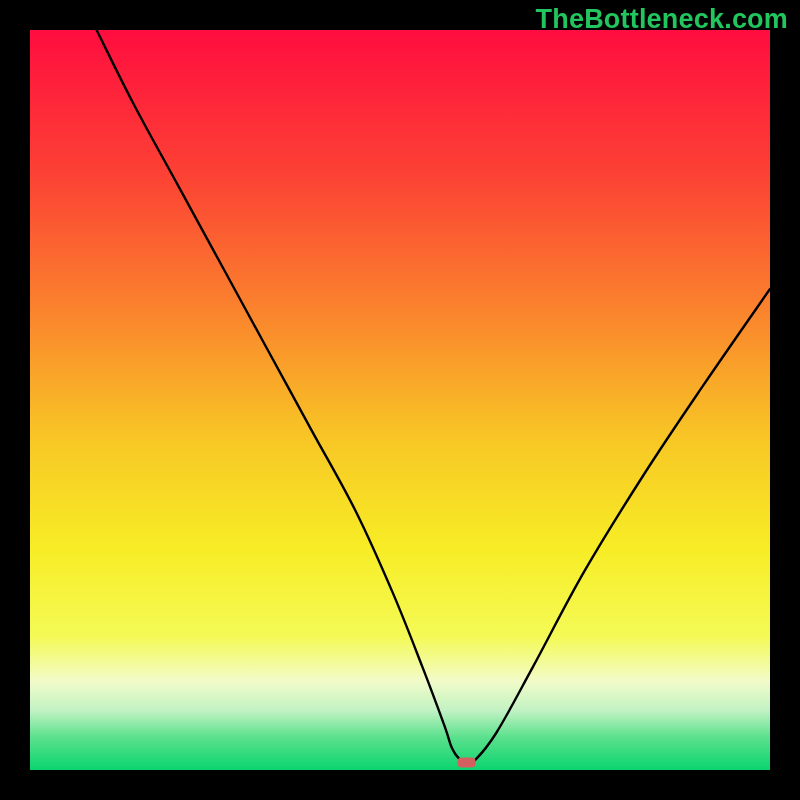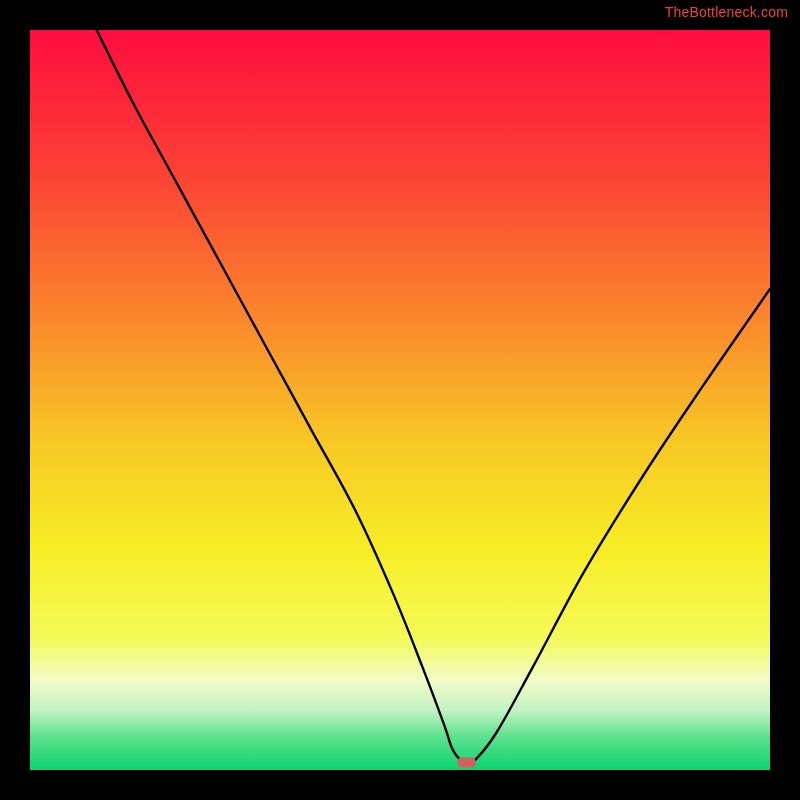--- a/index.html
+++ b/index.html
@@ -14,23 +14,23 @@
   .frame {
     position: relative;
     width: 800px;
     height: 800px;
     background: #000;
   }
   .watermark {
     position: absolute;
     top: 4px;
     right: 12px;
-    font-size: 14px;
-    font-weight: 400;
-    color: #ef4444;
+    font-size: 27px;
+    font-weight: 700;
+    color: #22c55e;
     letter-spacing: 0.2px;
     z-index: 10;
   }
   svg.plot {
     position: absolute;
     top: 30px;
     left: 30px;
     width: 740px;
     height: 740px;
     display: block;

